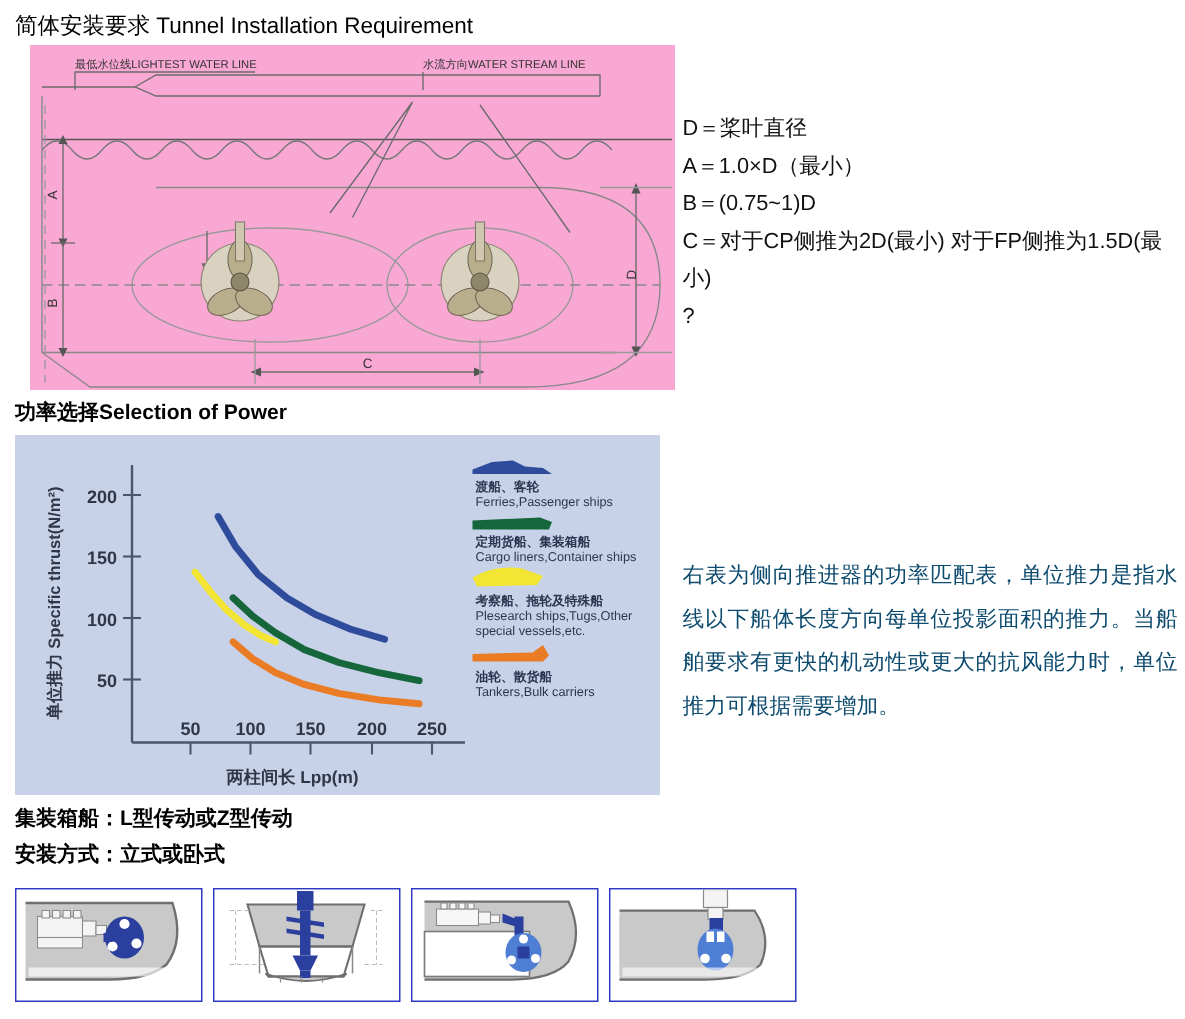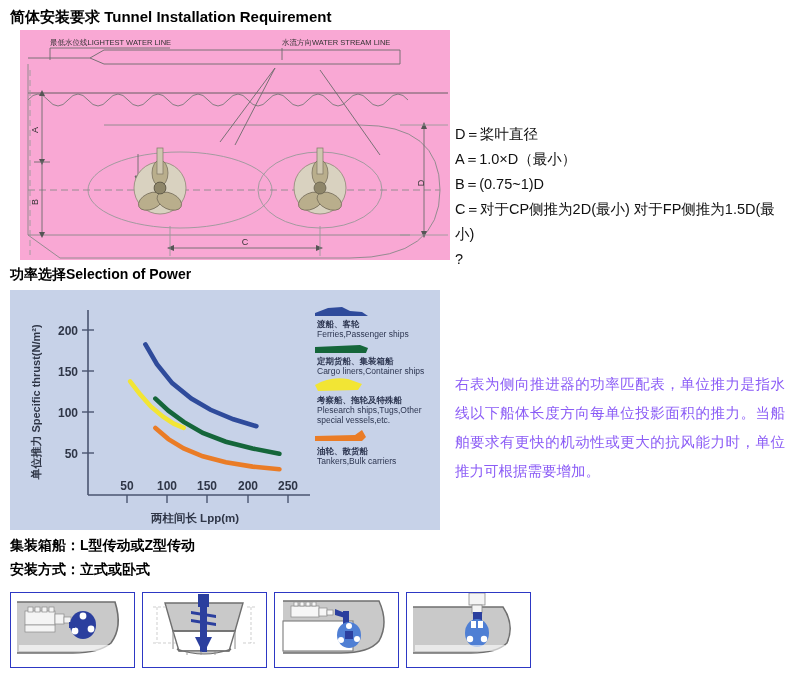--- a/index.html
+++ b/index.html
@@ -8,47 +8,46 @@
     background:#ffffff;
     font-family:"Liberation Sans", sans-serif;
     position:relative;
     overflow:hidden;
     color:#000;
   }
   .abs { position:absolute; }
 
   
   .h-title {
-    font-size:15px; font-weight:bold; letter-spacing:0px;
+    font-size:15px; font-weight:normal; letter-spacing:0px;
     white-space:nowrap;
   }
   .h-sub {
     font-size:14px; font-weight:bold; white-space:nowrap;
   }
 
   
   #tunnel-figure {
     left:20px; top:30px; width:430px; height:230px;
     background:#f9a8d4;
   }
   #tunnel-figure svg { display:block; }
 
   
   #spec-list {
     left:455px; top:74px; width:330px;
     font-size:14.5px; line-height:25px;
     color:#111;
-    margin-top:48px;
   }
   #spec-list div { white-space:normal; }
 
   #power-note {
     left:455px; top:370px; width:330px;
     font-size:14.5px; line-height:29px;
-    color:#8b5cf6; text-align:justify;
+    color:#0c4a6e; text-align:justify;
   }
 
   
   #power-chart {
     left:10px; top:290px; width:366px; height:240px;
     background:#c7d2e8;
   }
   #power-chart svg { display:block; }
 
   

